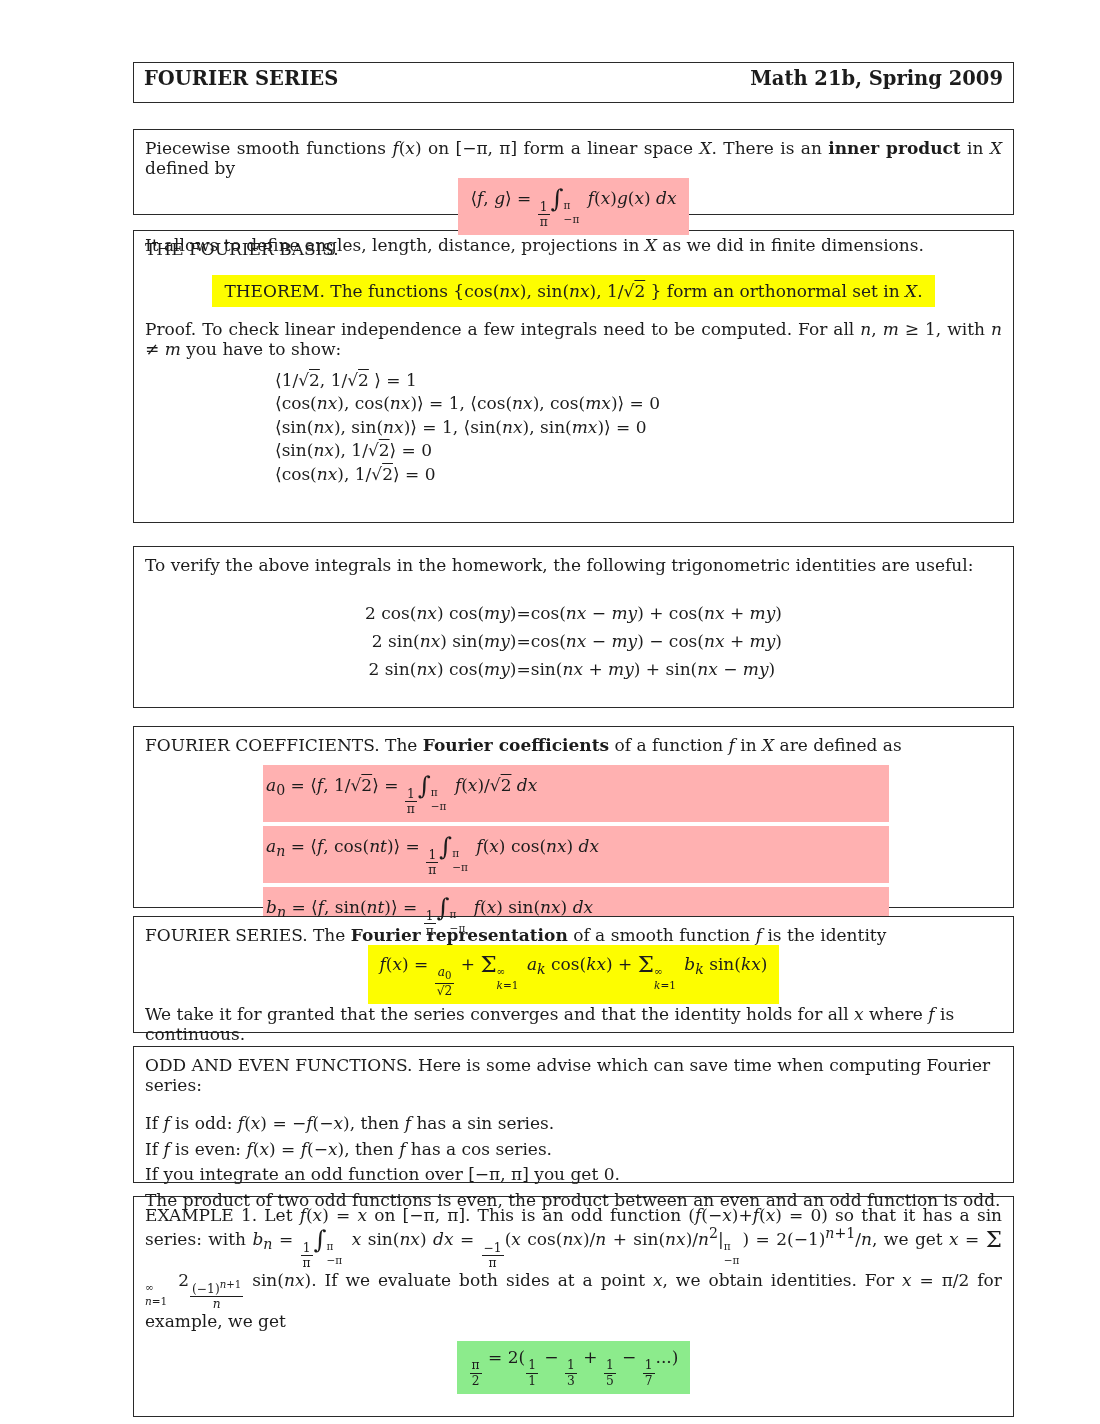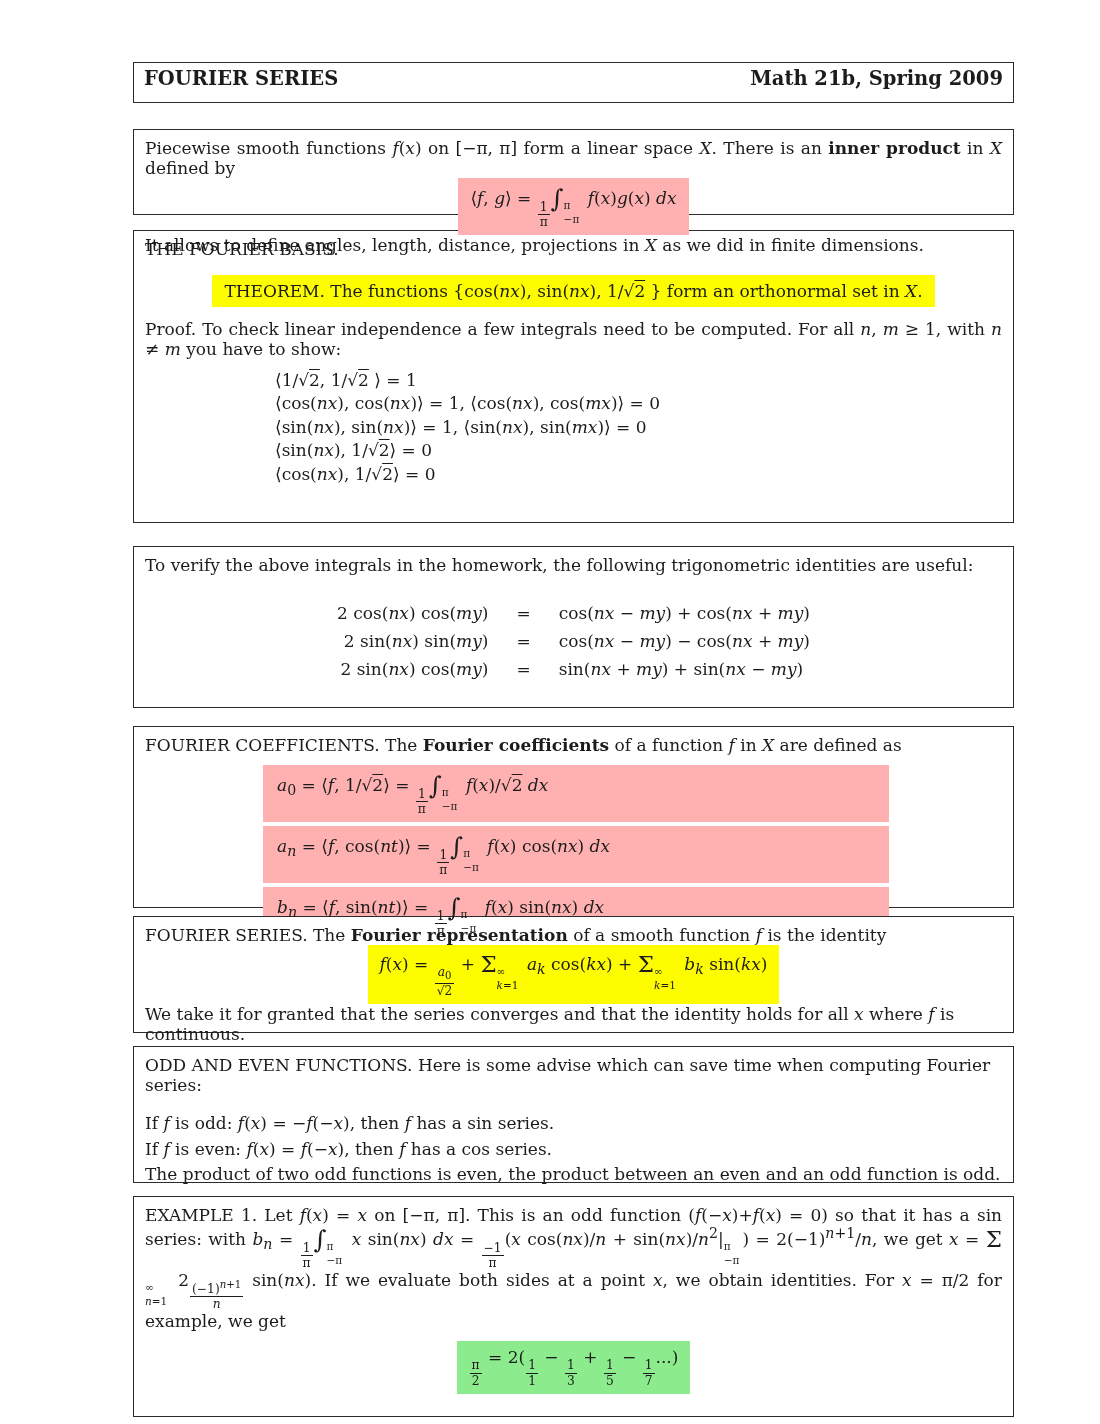--- a/index.html
+++ b/index.html
@@ -33,27 +33,27 @@
   .lims { display:inline-flex; flex-direction:column; font-size:0.62em;
           line-height:1.3; vertical-align:-0.5em; margin:0 3px 0 0; text-align:left; }
   .ov { text-decoration:overline; }
   
   .box-intro { height:86px; margin-top:26px; display:flex; flex-direction:column; justify-content:space-between; }
   .box-basis { height:293px; margin-top:15px; }
   .basis-theorem { margin:16px auto 12px; }
   .basis-proof { margin-top:2px; }
   .basis-eqs { padding-left:130px; margin-top:10px; line-height:1.38; }
   .box-idt { height:162px; margin-top:23px; }
-  .idt-table { display:grid; grid-template-columns:auto auto auto; column-gap:28px;
+  .idt-table { display:grid; grid-template-columns:auto auto auto; column-gap:0;
                width:fit-content; margin:24px auto 0; line-height:1.65; }
   .idt-lhs { text-align:right; }
   .box-coef { height:182px; margin-top:18px; }
   .coef-rows { margin:10px 0 0 118px; width:626px; }
   .coef-row { box-sizing:border-box; display:block; background:#ffb1b1;
-              padding:6px 14px; margin-bottom:4px; }
+              padding:6px 3px; margin-bottom:4px; }
   .box-series { height:117px; margin-top:8px; display:flex; flex-direction:column; justify-content:space-between; }
   .box-oddeven { height:137px; margin-top:13px; }
   .oddeven-lines { margin-top:16px; line-height:1.5; }
   .box-example { margin-top:13px; padding-bottom:10px; }
   .example-formula-wrap { margin:10px 0 12px; }
   i { font-style:italic; }
 </style>
 </head>
 <body>
 
@@ -150,20 +150,21 @@
           </span> <i>b</i><sub><i>k</i></sub> sin(<i>kx</i>)</span>
     </span>
     <div>We take it for granted that the series converges and that the identity holds for all <i>x</i> where <i>f</i> is continuous.</div>
   </div>
 
   <div class="box box-oddeven">
     <div>ODD AND EVEN FUNCTIONS. Here is some advise which can save time when computing Fourier series:</div>
     <div class="oddeven-lines">
       <div>If <i>f</i> is odd: <i>f</i>(<i>x</i>) = −<i>f</i>(−<i>x</i>), then <i>f</i> has a sin series.</div>
       <div>If <i>f</i> is even: <i>f</i>(<i>x</i>) = <i>f</i>(−<i>x</i>), then <i>f</i> has a cos series.</div>
+      <div>If you integrate an odd function over [−π, π] you get 0.</div>
       <div>The product of two odd functions is even, the product between an even and an odd function is odd.</div>
     </div>
   </div>
 
   <div class="box box-example">
     <div class="justify">EXAMPLE 1.  Let <i>f</i>(<i>x</i>) = <i>x</i> on [−π, π].  This is an odd function (<i>f</i>(−<i>x</i>)+<i>f</i>(<i>x</i>) = 0) so that it has a sin series:  with <i>b</i><sub><i>n</i></sub> = <span class="fr">
           <span class="t">1</span>
           <span class="b">π</span>
         </span><span class="big">∫</span><span class="lims">
           <span>π</span>

